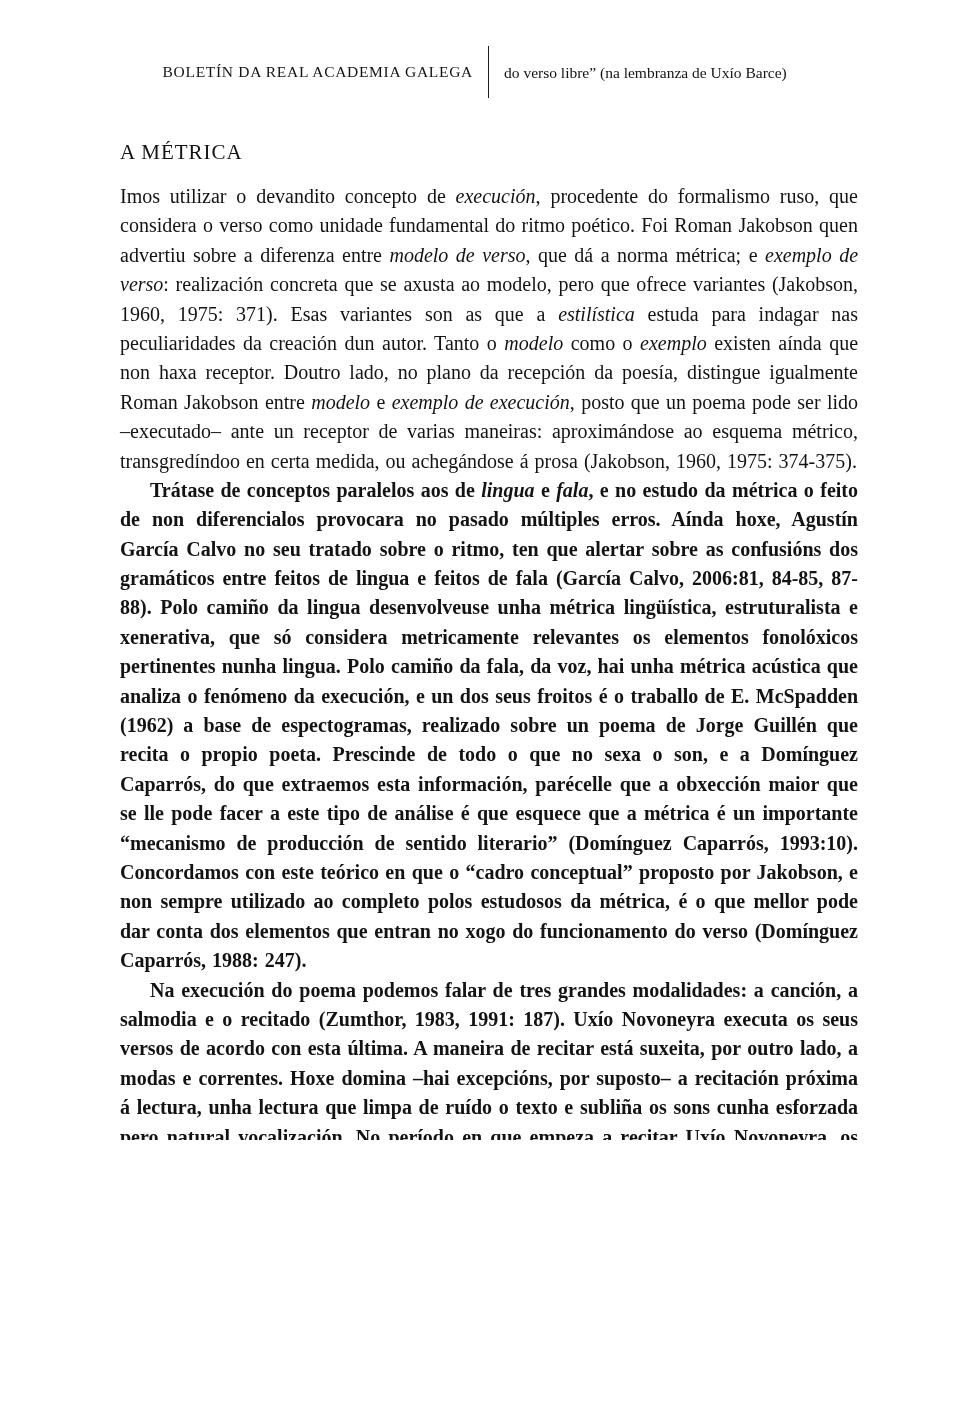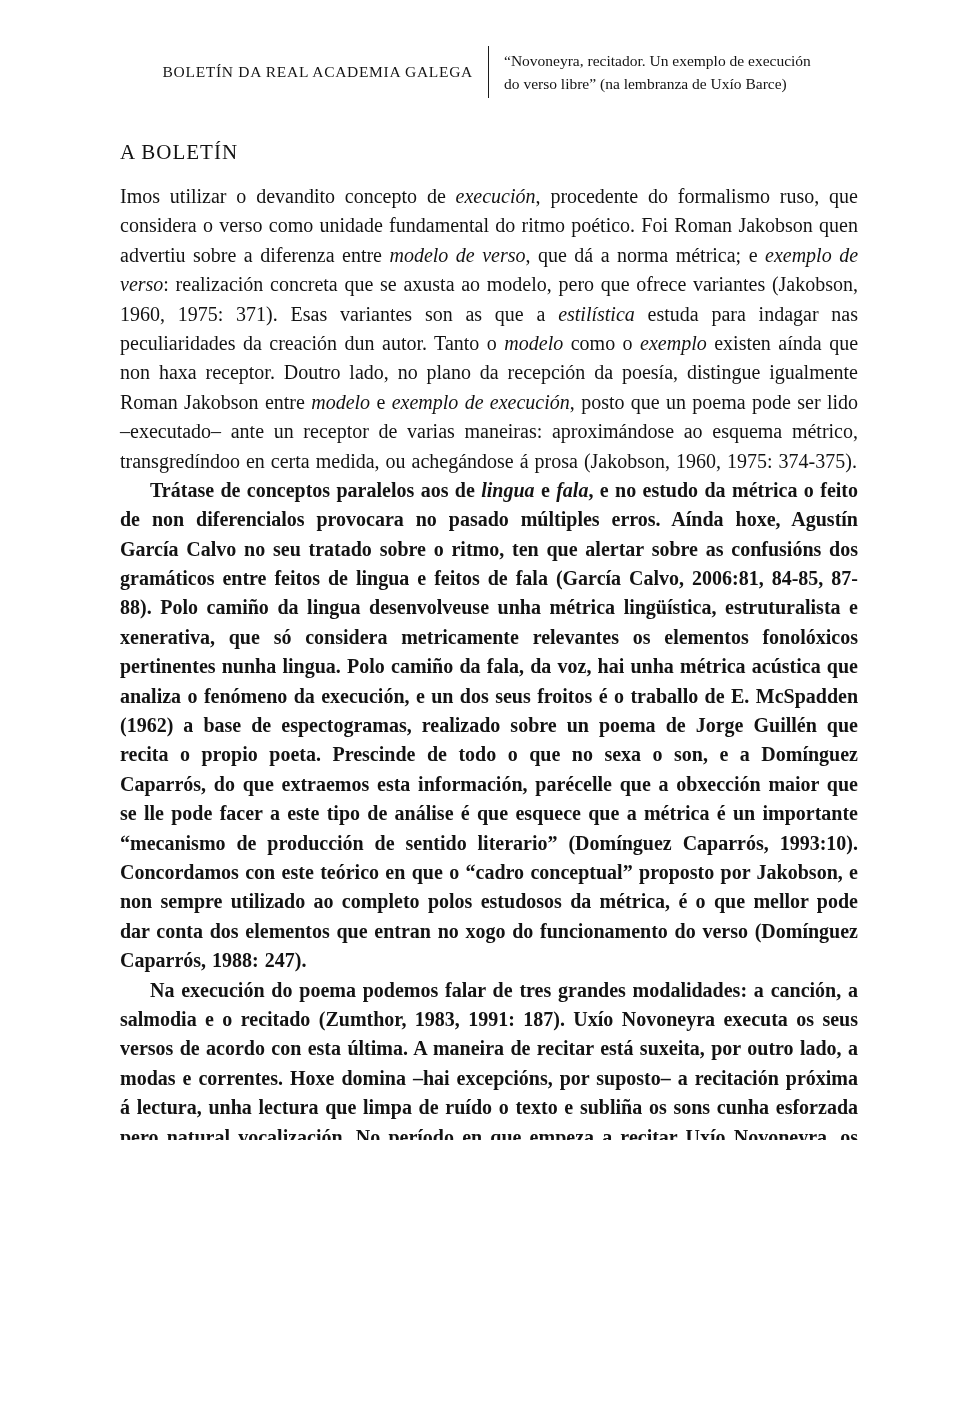--- a/index.html
+++ b/index.html
@@ -100,27 +100,26 @@
 </style>
 </head>
 <body>
 
 <div class="page">
 
   <div class="header">
     <div class="header-left">BOLETÍN DA REAL ACADEMIA GALEGA</div>
     <div class="header-rule"></div>
     <div class="header-right">
-      <div>“Novoneyra, recitador. Un exemplo de execución</div>
       <div>do verso libre” (na lembranza de Uxío Barce)</div>
     </div>
   </div>
 
   <div class="article">
-    <h1 class="section-title">A BOLETÍN</h1>
+    <h1 class="section-title">A MÉTRICA</h1>
     <div id="paragraphs">
         <p class="para"><span>Imos utilizar o devandito concepto de </span><em>execución</em><span>, procedente do formalismo ruso, que considera o verso como unidade fundamental do ritmo poético. Foi Roman Jakobson quen advertiu sobre a diferenza entre </span><em>modelo de verso</em><span>, que dá a norma métrica; e </span><em>exemplo de verso</em><span>: realización concreta que se axusta ao modelo, pero que ofrece variantes (Jakobson, 1960, 1975: 371). Esas variantes son as que a </span><em>estilística</em><span> estuda para indagar nas peculiaridades da creación dun autor. Tanto o </span><em>modelo</em><span> como o </span><em>exemplo</em><span> existen aínda que non haxa receptor. Doutro lado, no plano da recepción da poesía, distingue igualmente Roman Jakobson entre </span><em>modelo</em><span> e </span><em>exemplo de execución</em><span>, posto que un poema pode ser lido –executado– ante un receptor de varias maneiras: aproximándose ao esquema métrico, transgredíndoo en certa medida, ou achegándose á prosa (Jakobson, 1960, 1975: 374-375).</span></p>
         <p class="para indent"><span>Trátase de conceptos paralelos aos de </span><em>lingua</em><span> e </span><em>fala</em><span>, e no estudo da métrica o feito de non diferencialos provocara no pasado múltiples erros. Aínda hoxe, Agustín García Calvo no seu tratado sobre o ritmo, ten que alertar sobre as confusións dos gramáticos entre feitos de lingua e feitos de fala (García Calvo, 2006:81, 84-85, 87-88). Polo camiño da lingua desenvolveuse unha métrica lingüística, estruturalista e xenerativa, que só considera metricamente relevantes os elementos fonolóxicos pertinentes nunha lingua. Polo camiño da fala, da voz, hai unha métrica acústica que analiza o fenómeno da execución, e un dos seus froitos é o traballo de E. McSpadden (1962) a base de espectogramas, realizado sobre un poema de Jorge Guillén que recita o propio poeta. Prescinde de todo o que no sexa o son, e a Domínguez Caparrós, do que extraemos esta información, parécelle que a obxección maior que se lle pode facer a este tipo de análise é que esquece que a métrica é un importante “mecanismo de producción de sentido literario” (Domínguez Caparrós, 1993:10). Concordamos con este teórico en que o “cadro conceptual” proposto por Jakobson, e non sempre utilizado ao completo polos estudosos da métrica, é o que mellor pode dar conta dos elementos que entran no xogo do funcionamento do verso (Domínguez Caparrós, 1988: 247).</span></p>
         <p class="para indent"><span>Na execución do poema podemos falar de tres grandes modalidades: a canción, a salmodia e o recitado (Zumthor, 1983, 1991: 187). Uxío Novoneyra executa os seus versos de acordo con esta última. A maneira de recitar está suxeita, por outro lado, a modas e correntes. Hoxe domina –hai excepcións, por suposto– a recitación próxima á lectura, unha lectura que limpa de ruído o texto e subliña os sons cunha esforzada pero natural vocalización. No período en que empeza a recitar Uxío Novoneyra, os anos 50, os modelos eran outros, próximos á declamación teatral (sen ser lectura dramatizada, que é outra modalidade, xa no terreo da arte dramática). No caso da poesía civil, como veremos, eses modelos estaban moi influídos polas maneiras de Pablo Neruda ou Rafael.</span></p>
       </div>
   </div>
 
   <div class="footer">
     <span class="footer-issue">Nº 371</span>
     <span class="footer-rule"></span>

